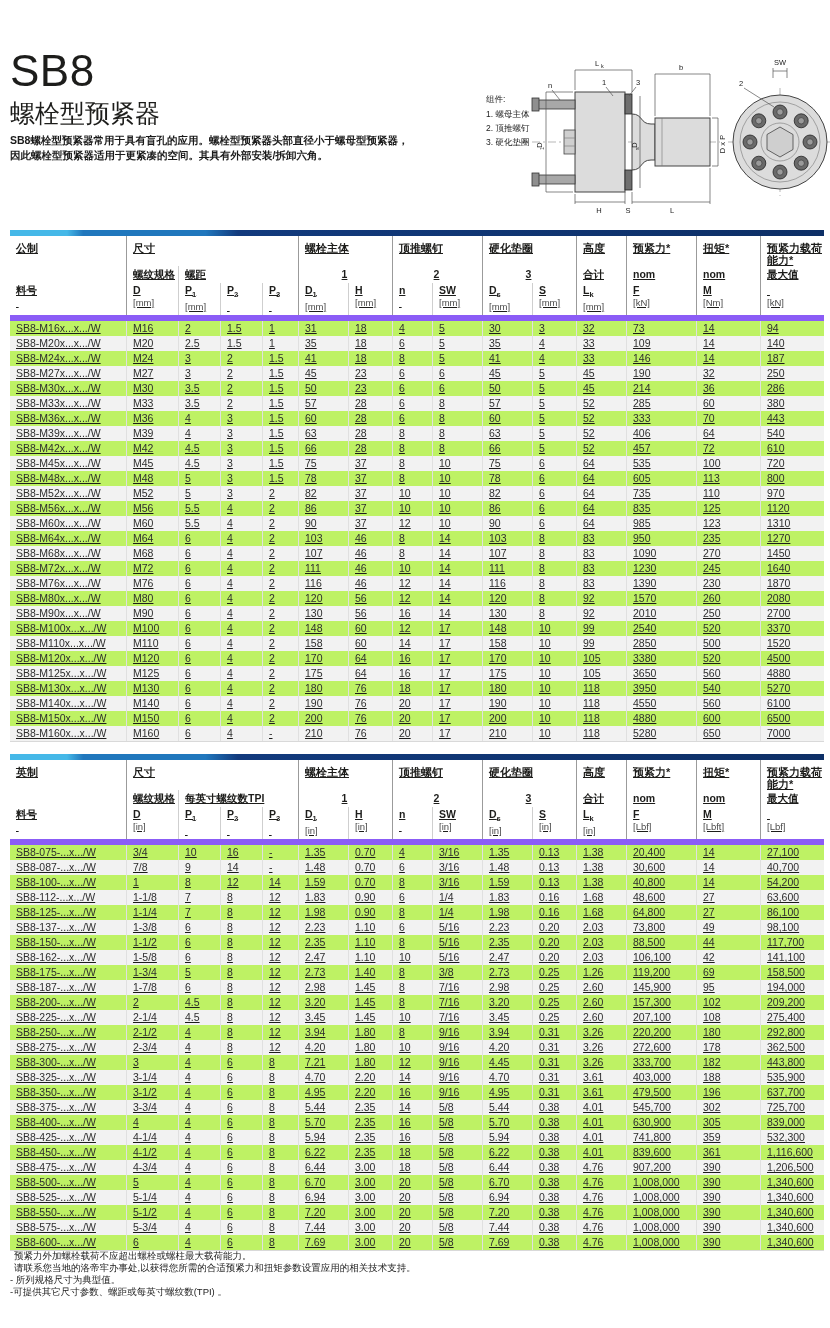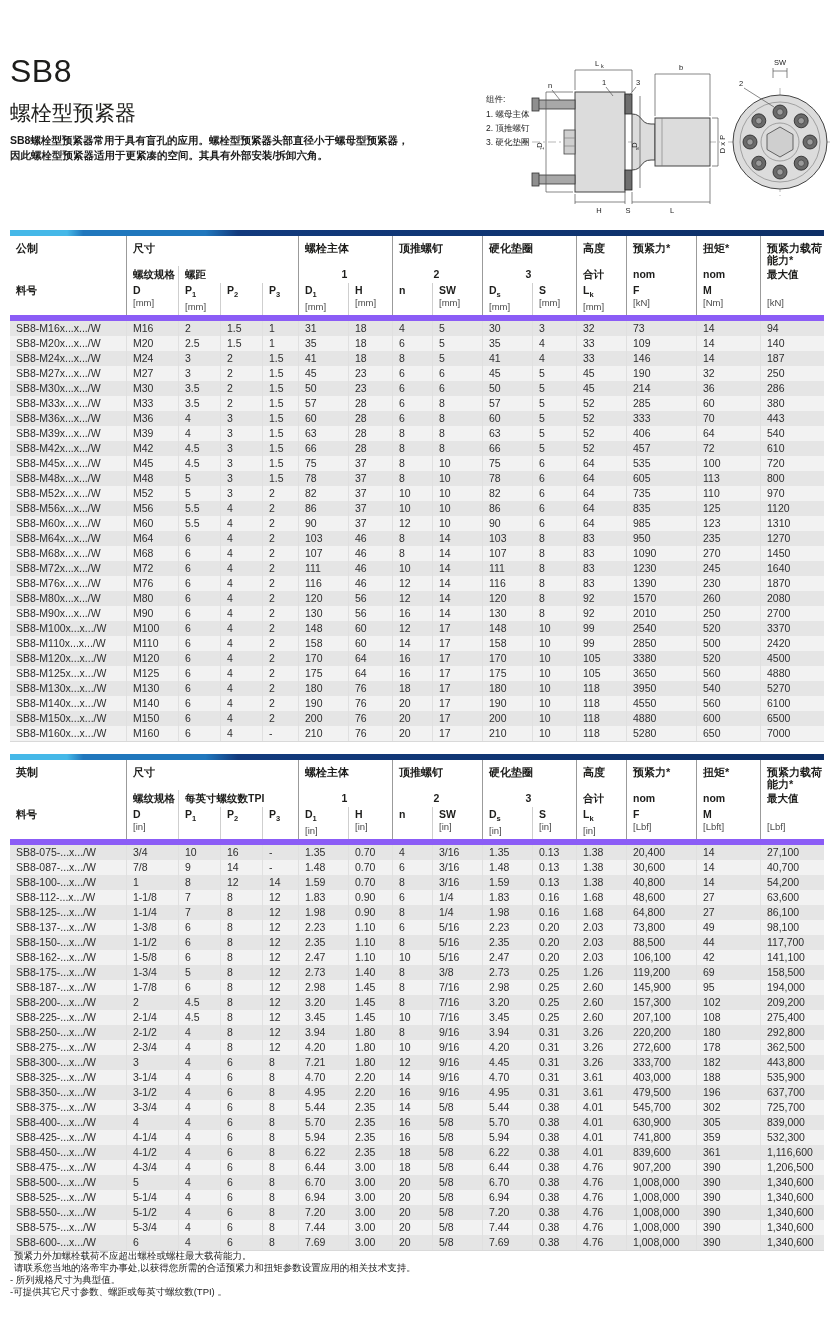--- a/index.html
+++ b/index.html
@@ -1,22 +1,22 @@
 <!DOCTYPE html>
 <html><head>
 <meta charset="utf-8">
 <style>
   html,body{margin:0;padding:0;background:#fff;}
   body{width:830px;height:1328px;overflow:hidden;position:relative;
        font-family:"Liberation Sans","DejaVu Sans",sans-serif;color:#1d1d1b;}
 
   
   .titleblock{position:absolute;left:10px;top:48px;width:470px;}
-  .product{font-size:32px;line-height:46px;font-weight:400;letter-spacing:0.5px;}
-  .subtitle{font-size:21px;line-height:27px;font-weight:400;margin-top:6px;font-family:Liberation Serif, serif;}
+  .product{font-size:44px;line-height:46px;font-weight:400;letter-spacing:0.5px;}
+  .subtitle{font-size:25px;line-height:27px;font-weight:400;margin-top:6px;}
   .variant{font-size:21px;line-height:27px;font-weight:400;margin-top:4px;}
   .desc{font-size:10.5px;font-weight:bold;line-height:15px;margin-top:6px;color:#1a1a1a;}
 
   
   .drawwrap{position:absolute;left:480px;top:52px;width:350px;height:168px;}
   .legend{position:absolute;left:6px;top:40px;font-size:8.5px;line-height:14px;color:#222;}
   .legend .lt{margin-bottom:1px;}
   .draw-svg{position:absolute;left:0;top:0;}
   .part{fill:#dcdcdc;stroke:#444;stroke-width:1;}
   .part2{fill:#cfcfcf;stroke:#444;stroke-width:0.8;}
@@ -25,39 +25,39 @@
   .washer{fill:#6f6f6f;stroke:#222;stroke-width:0.8;}
   .dim{stroke:#555;stroke-width:0.7;}
   .thin{stroke:#777;stroke-width:0.6;fill:none;}
   .cl{stroke:#888;stroke-width:0.6;stroke-dasharray:8 3 2 3;}
   .boltface{fill:#6a6a6a;stroke:#222;stroke-width:0.8;}
   .boltin{fill:#9a9a9a;stroke:#333;stroke-width:0.6;}
   .draw-svg text{font-size:7.5px;fill:#222;}
   .draw-svg text.subt{font-size:5.5px;}
 
   
-  .tbl{width:814px;margin-left:10px;border-bottom:1px solid #d9d9d9;
+  .tbl{width:814px;margin-left:10px;border-bottom:1px solid #d9d9d9;text-decoration:underline;
        --cols:116px 52px 42px 42px 36px 50px 44px 40px 50px 50px 44px 50px 70px 64px 64px;}
   #metric-table{position:absolute;top:230px;left:0;right:0;}
   #imperial-table{position:absolute;top:754px;left:0;right:0;}
   .bluebar{height:6px;width:100%;
     background:linear-gradient(90deg,#45b8e8 0%,#45b8e8 7%,#2077bd 9%,#2077bd 24%,#123a7d 28%,#0d2f66 100%);}
   .grid{display:grid;grid-template-columns:var(--cols);}
   .hrow{background:#fff;}
   .r1 .hcell{font-size:11px;font-weight:bold;padding:6px 2px 0 6px;line-height:12px;min-height:20px;}
   .r2 .hcell{font-size:10.5px;font-weight:bold;padding:2px 2px 0 6px;line-height:13px;min-height:15px;}
   .r2 .hnum{text-align:center;padding-left:0;}
   .r3 .hcell{padding:1px 2px 2px 6px;min-height:29px;}
   .r3{border-bottom:6px solid #8b5cf6;}
   .sym{font-size:10.5px;font-weight:bold;line-height:13px;}
   .sym sub{font-size:7.5px;}
   .unit{font-size:9.5px;font-weight:normal;color:#4a4a4a;line-height:12px;}
   .gs{border-left:1px solid #9b9b9b;}
   .ls{border-left:1px solid #cfcfcf;}
-  .brow{background:#e5e5e5;}
+  .brow{background:#bef264;}
   .brow.alt{background:#f2f2f2;}
   .bcell{font-size:10.5px;line-height:11px;padding:2px 0 2px 6px;color:#2e2e2e;
          white-space:nowrap;overflow:hidden;}
   .bs,.bls{border-left:1px solid #e0e0e0;}
 
   
   .footnotes{position:absolute;left:10px;top:1250px;font-size:9.5px;line-height:12px;color:#1a1a1a;width:780px;}
   .footnotes .fn{white-space:nowrap;}
   .fn.ind{padding-left:4px;}
 </style>
@@ -629,21 +629,21 @@
       <div class="bcell bls">2</div>
       <div class="bcell bs">158</div>
       <div class="bcell bls">60</div>
       <div class="bcell bs">14</div>
       <div class="bcell bls">17</div>
       <div class="bcell bs">158</div>
       <div class="bcell bls">10</div>
       <div class="bcell bs">99</div>
       <div class="bcell bs">2850</div>
       <div class="bcell bs">500</div>
-      <div class="bcell bs">2420</div>
+      <div class="bcell bs">1520</div>
     </div>
     <div class="brow grid">
       <div class="bcell">SB8-M120x...x.../W</div>
       <div class="bcell bs">M120</div>
       <div class="bcell bls">6</div>
       <div class="bcell bls">4</div>
       <div class="bcell bls">2</div>
       <div class="bcell bs">170</div>
       <div class="bcell bls">64</div>
       <div class="bcell bs">16</div>

